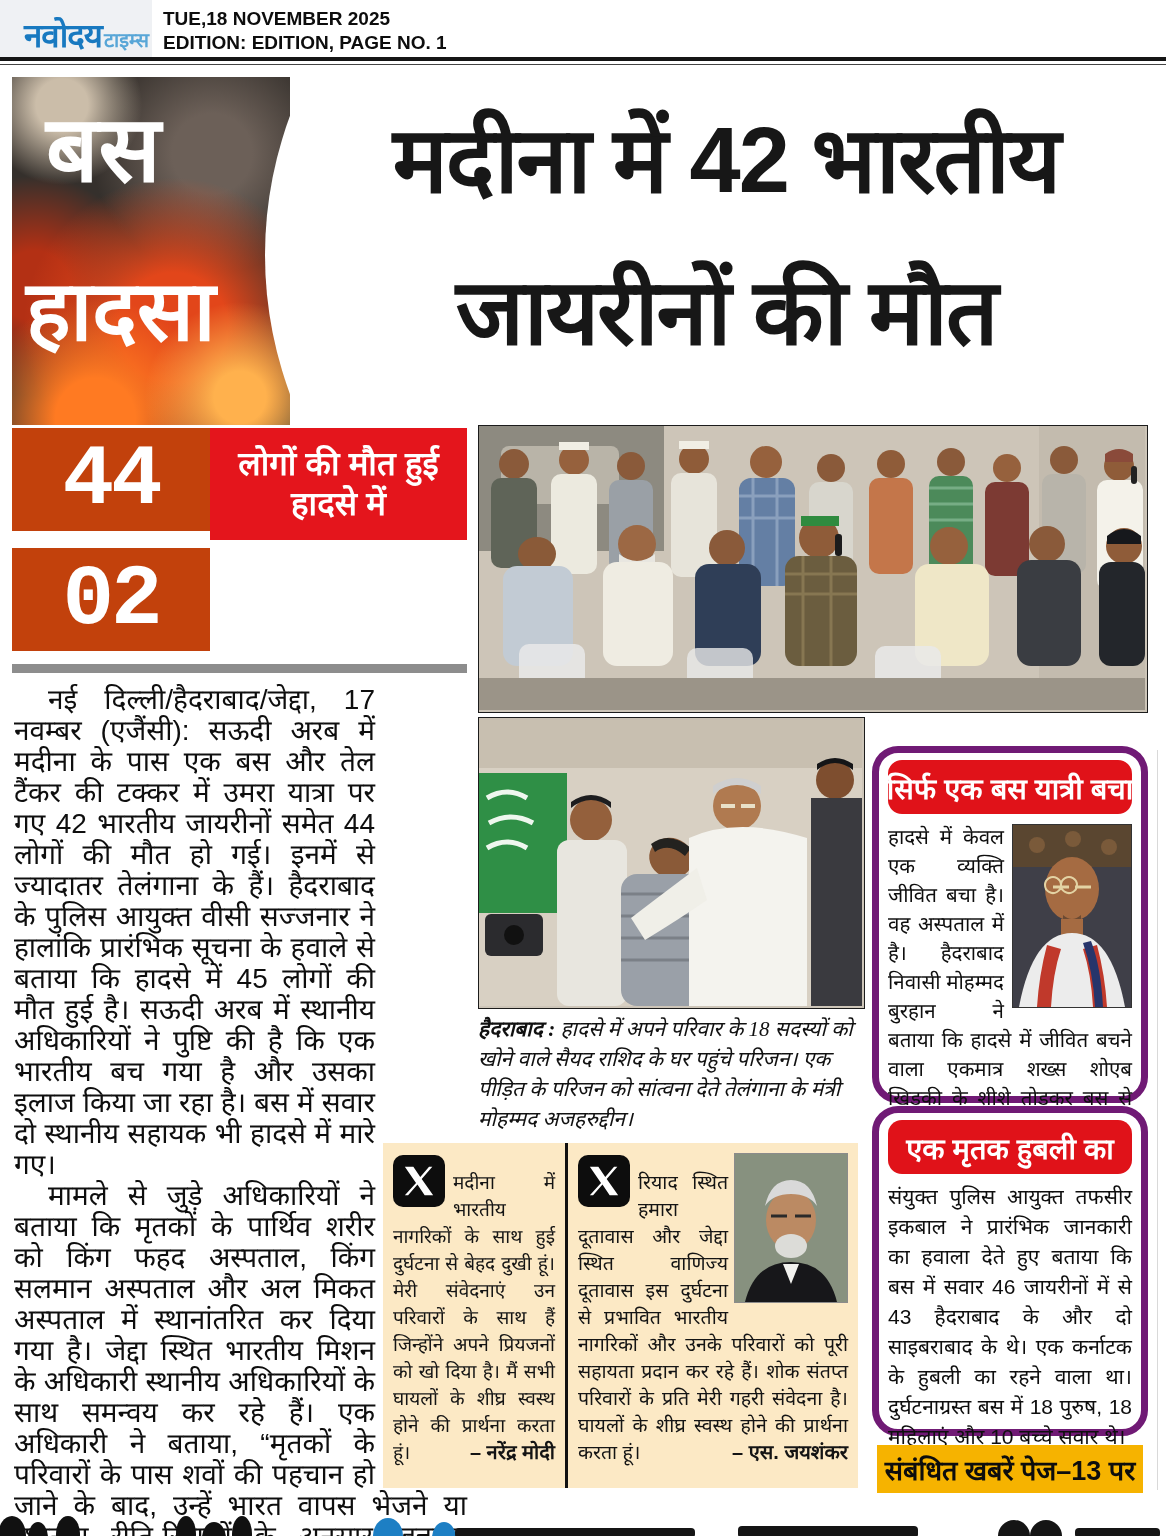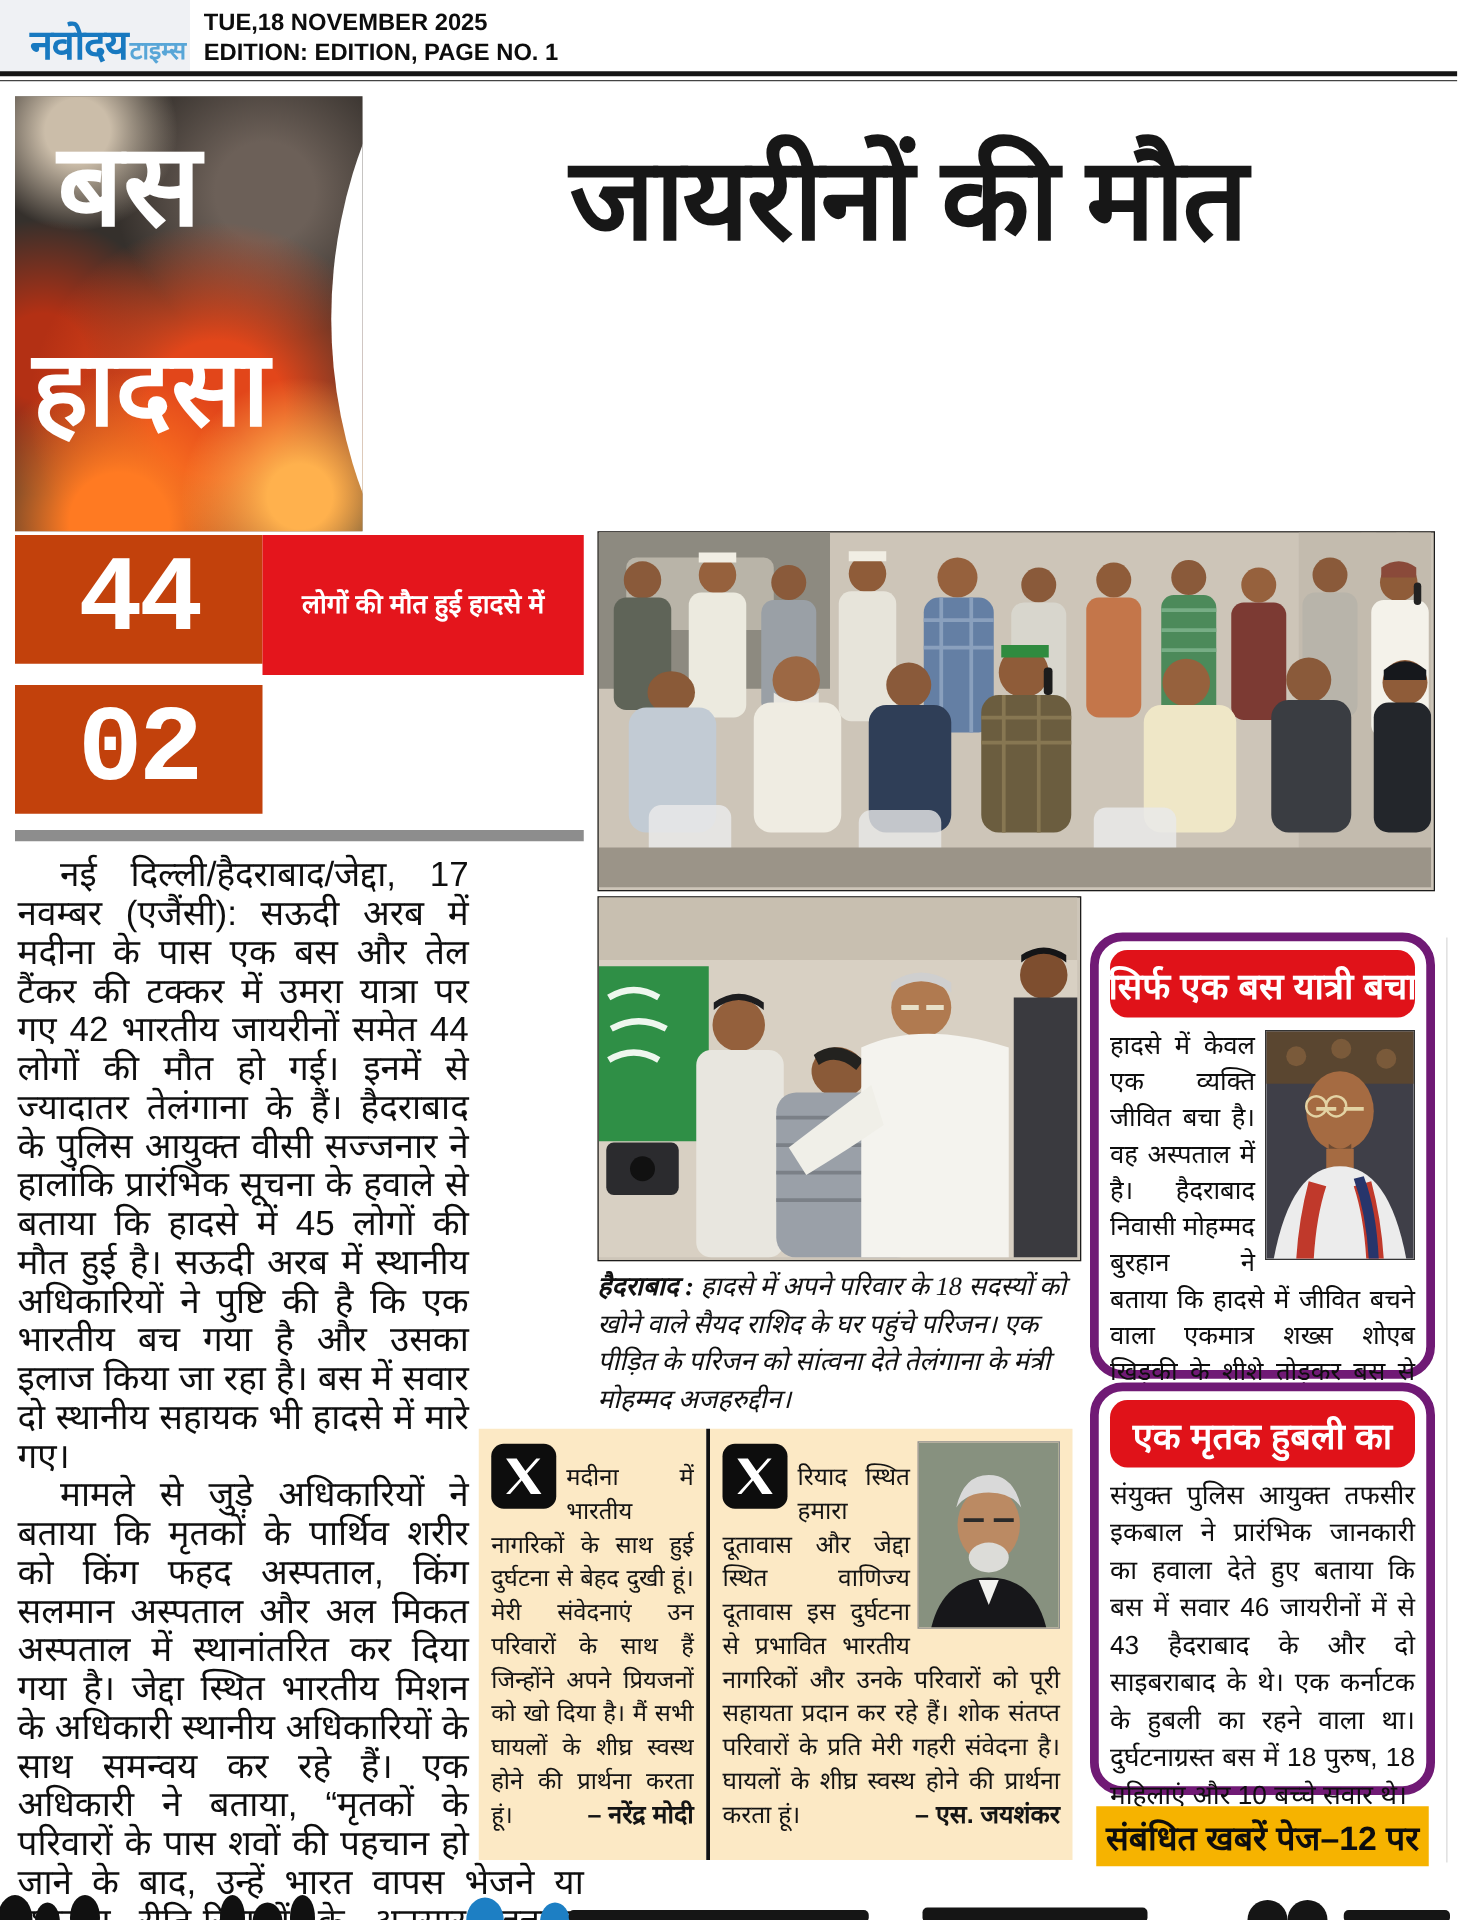--- a/index.html
+++ b/index.html
@@ -35,21 +35,21 @@
       font-weight:900;color:#fff;}
 
   
   .headline{left:292px;top:84px;width:868px;text-align:center;color:#171717;}
   .headline .hl{font-size:92px;font-weight:800;line-height:152px;white-space:nowrap;letter-spacing:-2px;}
 
   
   .stat-num{width:198px;height:103px;background:#c2410c;display:flex;align-items:center;justify-content:center;
       color:#fff;font-size:86px;font-weight:900;letter-spacing:-3px;font-family:Liberation Mono, monospace;}
   .stat-label{width:257px;height:112px;background:#e4151c;display:flex;align-items:center;justify-content:center;}
-  .stat-label span{display:block;width:246px;text-align:center;color:#fff;font-size:21px;font-weight:bold;line-height:1.2;}
+  .stat-label span{display:block;width:246px;text-align:center;color:#fff;font-size:33px;font-weight:bold;line-height:1.2;}
   .gray-bar{left:12px;top:664px;width:455px;height:9px;background:#8d8d8d;}
 
   
   .body-copy{left:14px;top:684px;width:453px;height:806px;font-size:28px;line-height:31px;
       text-align:justify;color:#0e0e0e;}
   .body-copy .spacer{float:right;width:92px;height:346px;margin-top:458px;}
   .body-copy p{margin:0;text-indent:34px;}
 
   
   .photo{border:1px solid #1c1c1c;background:#cdc5b8;}
@@ -102,20 +102,21 @@
   <div class="abs rule-heavy"></div>
   <div class="abs rule-light"></div>
 
   <div class="abs kicker">
     <div class="cutout"></div>
     <div class="l1">बस</div>
     <div class="l2">हादसा</div>
   </div>
 
   <div class="abs headline">
+    <div class="hl">मदीना में 42 भारतीय</div>
     <div class="hl">जायरीनों की मौत</div>
   </div>
 
   <div class="abs stat-num" style="left:12px;top:428px;">44</div>
   <div class="abs stat-label" style="left:210px;top:428px;">
     <span>लोगों की मौत हुई हादसे में</span>
   </div>
   <div class="abs stat-num" style="left:12px;top:548px;">02</div>
   <div class="abs gray-bar"></div>
 
@@ -285,21 +286,21 @@
       </div>
       <span>हादसे में केवल एक व्यक्ति जीवित बचा है। वह अस्पताल में है। हैदराबाद निवासी मोहम्मद बुरहान ने बताया कि हादसे में जीवित बचने वाला एकमात्र शख्स शोएब खिड़की के शीशे तोड़कर बस से बाहर कूदने में सफल रहा। इस दौरान उसके दोनों हाथ जल गए।</span>
     </div>
   </div>
 
   <div class="abs side side2">
     <div class="side-head">एक मृतक हुबली का</div>
     <div class="side-text" style="font-size:21px;line-height:30px;">संयुक्त पुलिस आयुक्त तफसीर इकबाल ने प्रारंभिक जानकारी का हवाला देते हुए बताया कि बस में सवार 46 जायरीनों में से 43 हैदराबाद के और दो साइबराबाद के थे। एक कर्नाटक के हुबली का रहने वाला था। दुर्घटनाग्रस्त बस में 18 पुरुष, 18 महिलाएं और 10 बच्चे सवार थे।</div>
   </div>
 
-  <div class="abs related">संबंधित खबरें पेज–12 पर</div>
+  <div class="abs related">संबंधित खबरें पेज–13 पर</div>
 
   <div class="abs col-rule"></div>
 
   <div class="abs cut-strip">
     <svg width="1166" height="40" viewBox="0 0 1166 40">
       <ellipse cx="12" cy="40" rx="14" ry="20" fill="#111"></ellipse>
       <ellipse cx="38" cy="42" rx="10" ry="16" fill="#111"></ellipse>
       <ellipse cx="68" cy="38" rx="12" ry="18" fill="#111"></ellipse>
       <ellipse cx="186" cy="38" rx="10" ry="18" fill="#111"></ellipse>
       <ellipse cx="214" cy="42" rx="12" ry="16" fill="#111"></ellipse>

